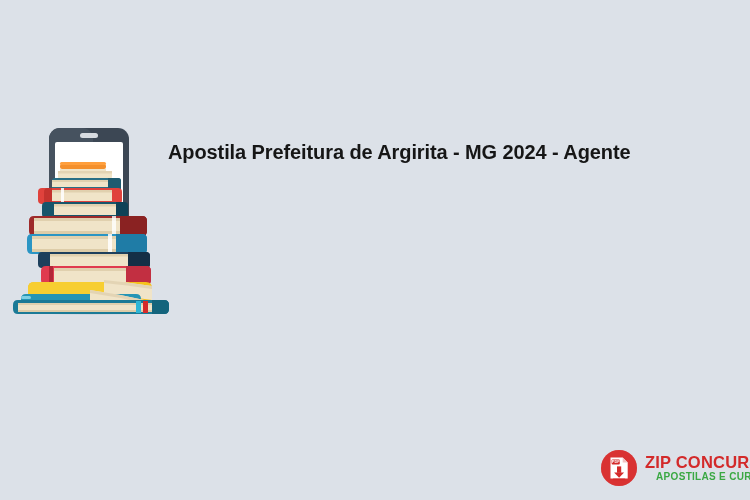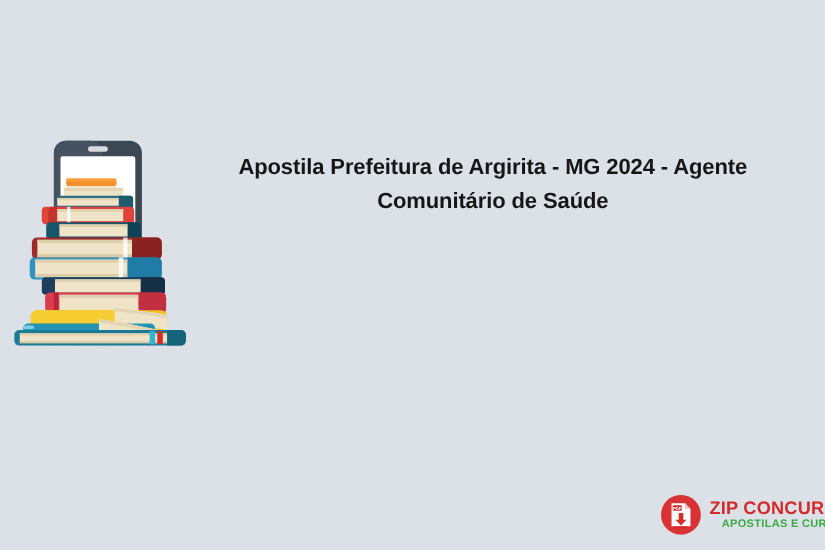--- a/index.html
+++ b/index.html
@@ -33,21 +33,20 @@
     width: 168px;
     height: 195px;
   }
 
   
   #title-block {
     position: absolute;
     left: 168px;
     top: 137px;
     width: 560px;
-    text-align: center;
   }
   #title-block .title-line {
     display: block;
     font-size: 20px;
     font-weight: bold;
     color: #161616;
     line-height: 31px;
     letter-spacing: -0.1px;
     white-space: nowrap;
   }
@@ -196,21 +195,20 @@
         <rect x="10" y="188" width="134" height="2" fill="#ddcca8"></rect>
         <rect x="128" y="179" width="5" height="12" fill="#2fb6d6"></rect>
         <rect x="135" y="179" width="5" height="12" fill="#d42b2b"></rect>
         <path d="M144 178 h12 q5 0 5 5 v4 q0 5 -5 5 h-12 z" fill="#14647c"></path>
       </g>
     </svg>
   </div>
 
   <div id="title-block">
     <span class="title-line">Apostila Prefeitura de Argirita - MG 2024 - Agente</span>
-    <span class="title-line">Comunitário de Saúde</span>
   </div>
 
   <div id="logo">
     <div id="logo-mark">
       <svg viewBox="0 0 38 38" xmlns="http://www.w3.org/2000/svg">
         <circle cx="19" cy="19" r="18" fill="#d42b2b"></circle>
         <circle cx="19" cy="19" r="18" fill="#e03b3b" opacity="0.45"></circle>
 
         <path d="M10.5 8.5 h12.2 l5.0 5.0 v16.0 h-17.2 z" fill="#ffffff"></path>
 

